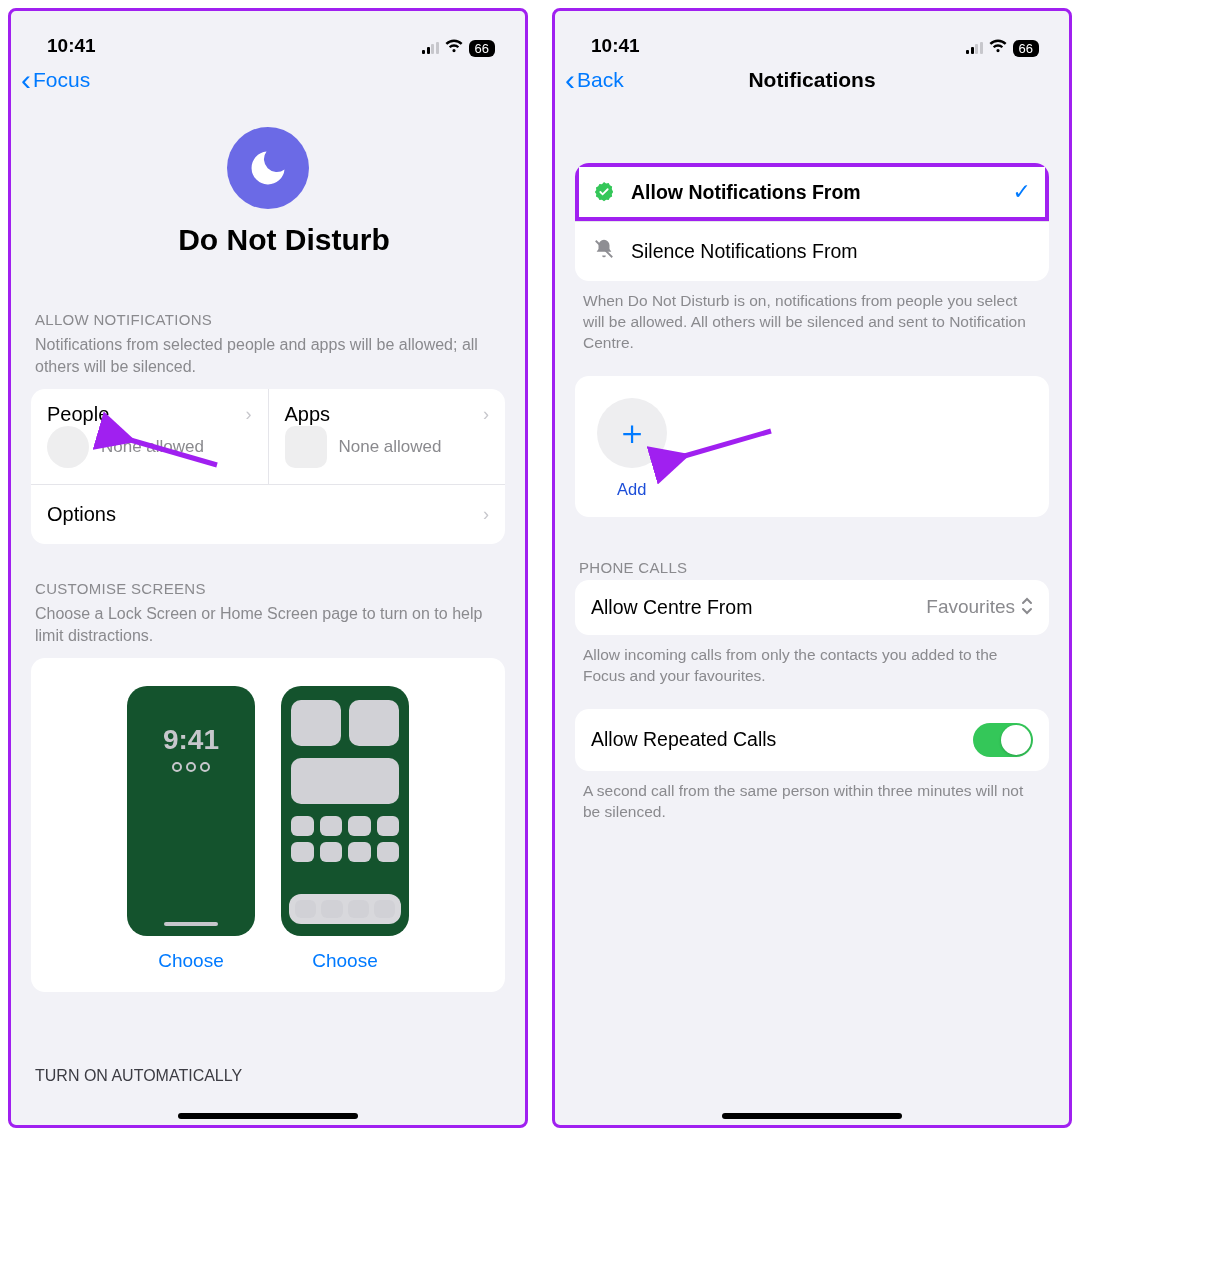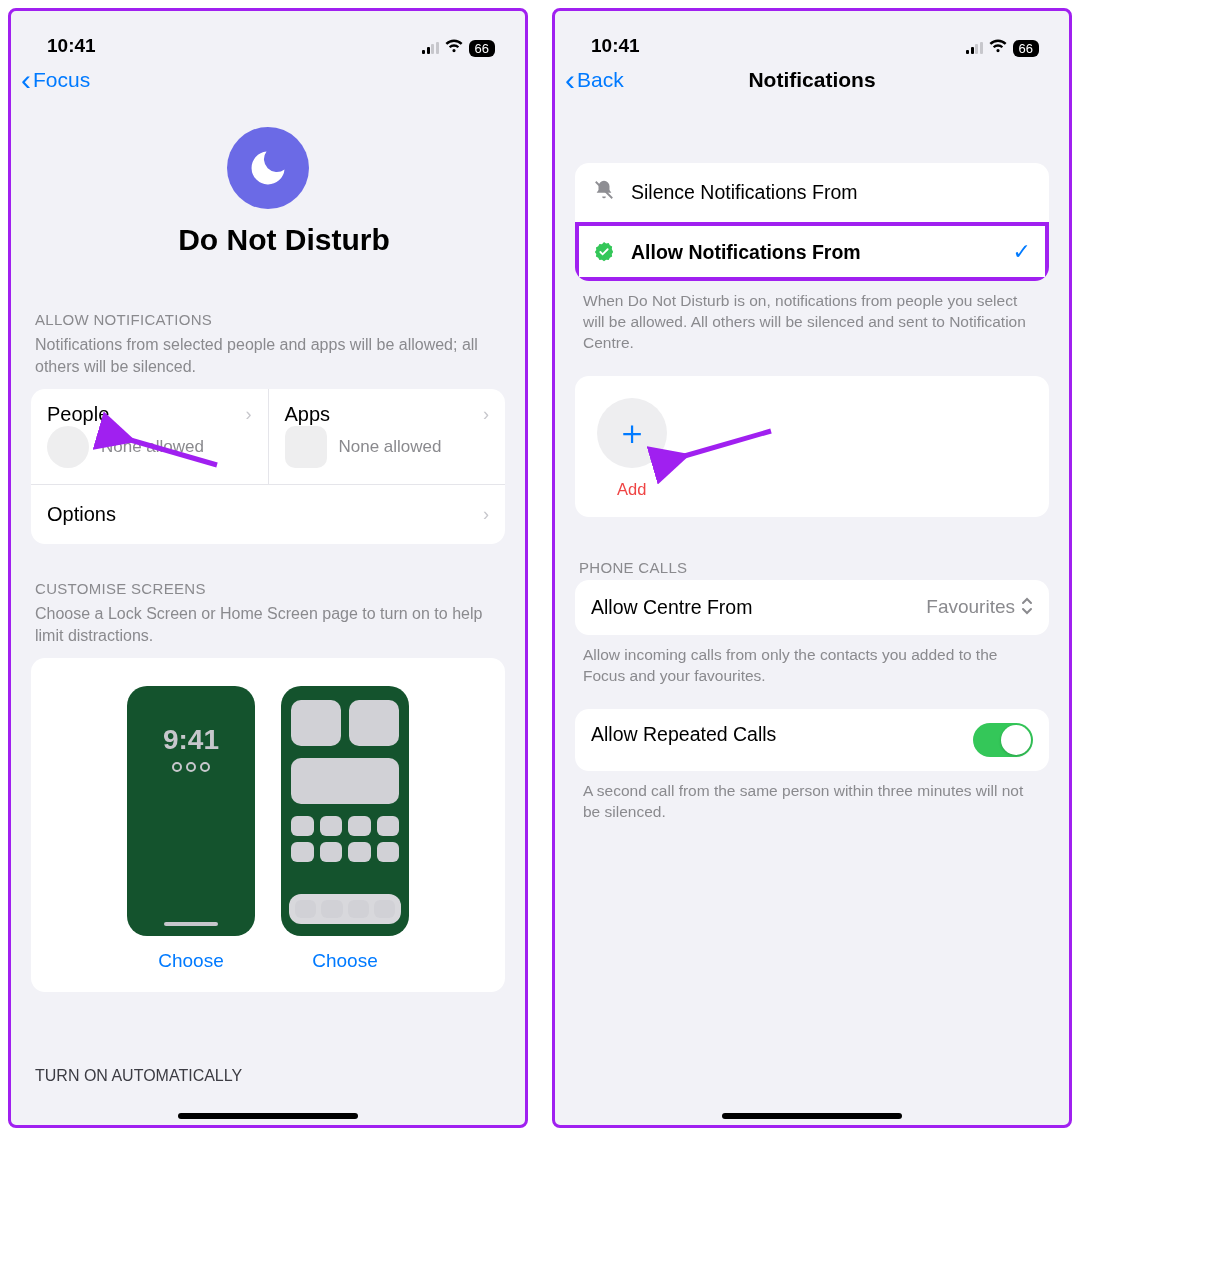--- a/index.html
+++ b/index.html
@@ -82,25 +82,25 @@
 .list-card { background:#fff; border-radius:14px; overflow:hidden; margin-top:14px;}
 .list-row{ display:flex; align-items:center; padding:16px 18px; gap:16px; font-size:19.5px;}
 .list-row + .list-row{ border-top:1px solid #e5e5ea;}
 .list-row.highlight{ outline:4px solid #a020f0; outline-offset:-4px;}
 .bell-slash{ color:#8e8e93; font-size:20px;}
 .green-badge{ width:22px; height:22px; }
 .check-icon{ color:#007aff; font-size:22px; margin-left:auto;}
 .add-card{ background:#fff; border-radius:14px; padding:22px 22px 18px 22px;}
 .add-circle{ width:70px; height:70px; border-radius:50%; background:#eeeef0; display:flex; align-items:center; justify-content:center; margin-bottom:12px;}
 .plus{ color:#007aff; font-size:34px; font-weight:300;}
-.add-label{ color:#ef4444; font-size:16.5px; margin-left:20px;}
+.add-label{ color:#1d4ed8; font-size:16.5px; margin-left:20px;}
 .select-row{ display:flex; justify-content:space-between; align-items:center; padding:16px 16px;}
 .select-value{ color:#8a8a8e; font-size:19px; display:flex; align-items:center; gap:6px;}
 .updown{ color:#8a8a8e; font-size:15px;}
-.toggle-row{ display:flex; justify-content:space-between; align-items:flex-start; padding:14px 16px;}
+.toggle-row{ display:flex; justify-content:space-between; align-items:center; padding:14px 16px;}
 .toggle{ width:60px; height:34px; background:#34c759; border-radius:20px; position:relative;}
 .toggle::after{content:""; position:absolute; right:2px; top:2px; width:30px; height:30px; background:#fff; border-radius:50%; box-shadow:0 1px 3px rgba(0,0,0,0.2);}
 
 .arrow-anno{ position:absolute; pointer-events:none;}
 .arrow-anno svg{ overflow:visible; }
 </style>
 </head>
 <body>
 
 <div class="phone">
@@ -248,38 +248,38 @@
   </div>
 
   <div class="nav-bar">
     <span class="back-chevron">‹</span>
     <span class="back-label">Back</span>
     <div class="nav-title">Notifications</div>
   </div>
 
   <div class="content" style="padding-top:40px;">
     <div class="list-card">
-      <div class="list-row">
-        <span class="bell-slash">
-          <svg width="22" height="22" viewBox="0 0 24 24">
-              <path d="M12 2a6 6 0 00-6 6v4l-2 3h16l-2-3V8a6 6 0 00-6-6zm-2 17a2 2 0 004 0h-4z" fill="#8e8e93"></path>
-              <line x1="3" y1="3" x2="21" y2="21" stroke="#8e8e93" stroke-width="2"></line>
-            </svg>
-        </span>
-        <span>Silence Notifications From</span>
-      </div>
       <div class="list-row highlight">
         <span class="green-badge">
           <svg width="22" height="22" viewBox="0 0 24 24">
               <path d="M12 1l2.3 1.6 2.8-.4 1.3 2.5 2.5 1.3-.4 2.8L22 12l-1.5 2.2.4 2.8-2.5 1.3-1.3 2.5-2.8-.4L12 22l-2.2-1.6-2.8.4-1.3-2.5-2.5-1.3.4-2.8L2 12l1.6-2.2-.4-2.8 2.5-1.3L7 3.2l2.8.4L12 1z" fill="#34c759"></path>
               <path d="M8 12l2.5 2.5L16 9" stroke="#fff" stroke-width="2" fill="none" stroke-linecap="round"></path>
             </svg>
         </span>
         <span style="font-weight:600;">Allow Notifications From</span>
         <span class="check-icon">✓</span>
+      </div>
+      <div class="list-row">
+        <span class="bell-slash">
+          <svg width="22" height="22" viewBox="0 0 24 24">
+              <path d="M12 2a6 6 0 00-6 6v4l-2 3h16l-2-3V8a6 6 0 00-6-6zm-2 17a2 2 0 004 0h-4z" fill="#8e8e93"></path>
+              <line x1="3" y1="3" x2="21" y2="21" stroke="#8e8e93" stroke-width="2"></line>
+            </svg>
+        </span>
+        <span>Silence Notifications From</span>
       </div>
     </div>
     <div class="footer-desc">When Do Not Disturb is on, notifications from people you select will be allowed. All others will be silenced and sent to Notification Centre.</div>
 
     <div class="add-card" style="margin-top:22px;">
       <div class="add-circle">
         <span class="plus">＋</span>
       </div>
       <div class="add-label">Add</div>
     </div>

